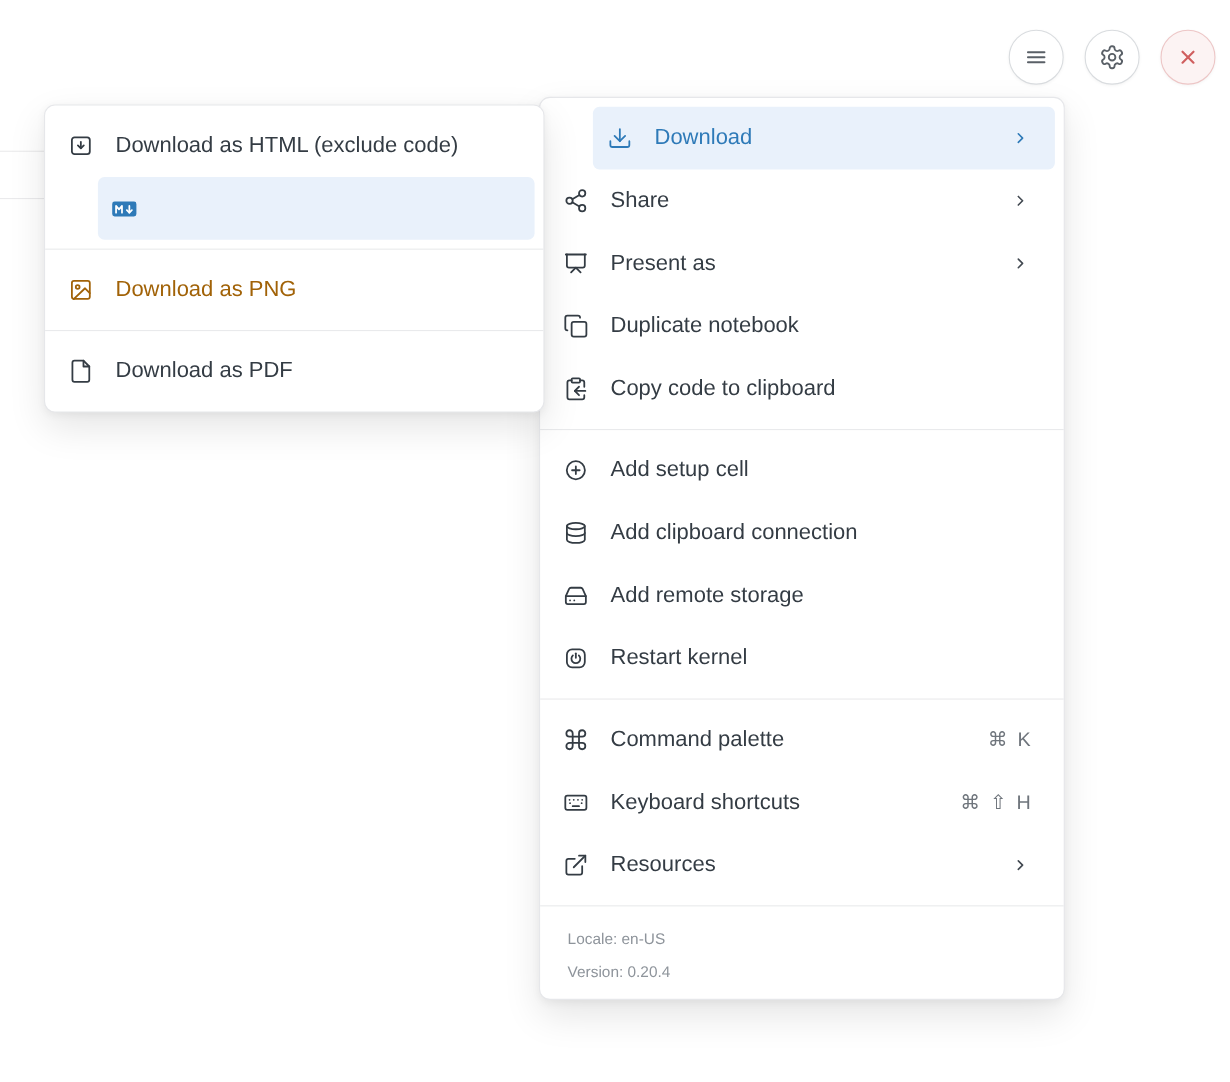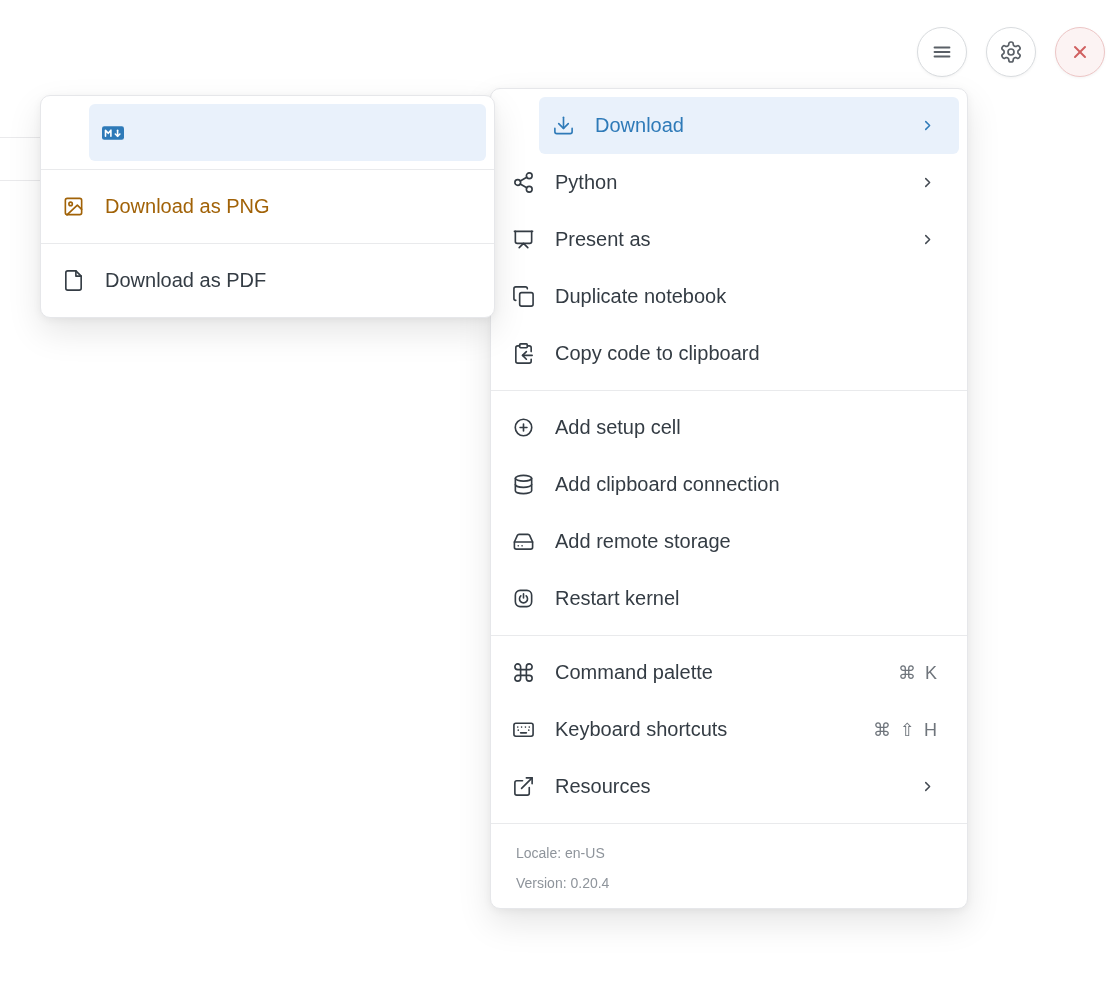--- a/index.html
+++ b/index.html
@@ -115,21 +115,21 @@
       <div class="menu-item">
         <span class="icon ">
           <svg width="23" height="23" viewBox="0 0 24 24" fill="none" stroke="currentColor" stroke-width="1.7" stroke-linecap="round" stroke-linejoin="round">
             <circle cx="18" cy="5" r="3"></circle>
             <circle cx="6" cy="12" r="3"></circle>
             <circle cx="18" cy="19" r="3"></circle>
             <path d="m8.6 13.5 6.8 4"></path>
             <path d="M15.4 6.5l-6.8 4"></path>
           </svg>
         </span>
-        <span class="label">Python</span>
+        <span class="label">Share</span>
         <span class="icon chevron">
           <svg width="17" height="17" viewBox="0 0 24 24" fill="none" stroke="currentColor" stroke-width="2.1" stroke-linecap="round" stroke-linejoin="round">
             <path d="m9.5 6.5 5.5 5.5-5.5 5.5"></path>
           </svg>
         </span>
       </div>
       <div class="menu-item">
         <span class="icon ">
           <svg width="23" height="23" viewBox="0 0 24 24" fill="none" stroke="currentColor" stroke-width="1.7" stroke-linecap="round" stroke-linejoin="round">
             <path d="M2.5 3.5h19"></path>
@@ -248,20 +248,30 @@
           </svg>
         </span>
       </div>
       <div class="divider"></div>
       <div class="menu-footer">
         <div>Locale: en-US</div>
         <div>Version: 0.20.4</div>
       </div>
     </div>
   <div class="menu submenu" id="download-submenu">
+      <div class="menu-item">
+        <span class="icon ">
+          <svg width="23" height="23" viewBox="0 0 24 24" fill="none" stroke="currentColor" stroke-width="1.7" stroke-linecap="round" stroke-linejoin="round">
+            <rect x="3.5" y="4" width="17" height="16" rx="2.5"></rect>
+            <path d="M12 8.3v6"></path>
+            <path d="m9.2 11.6 2.8 2.8 2.8-2.8"></path>
+          </svg>
+        </span>
+        <span class="label">Download as HTML (exclude code)</span>
+      </div>
       <div class="menu-item active">
         <span class="icon ">
           <svg width="25" height="24" viewBox="0 0 24 24" fill="none">
             <rect x="1" y="5.2" width="22" height="13.6" rx="2.2" fill="currentColor"></rect>
             <path d="M4.5 15.3V9.2l2.7 3.1 2.7-3.1v6.1" stroke="#ffffff" stroke-width="1.6" fill="none" stroke-linecap="round" stroke-linejoin="round"></path>
             <path d="M16.6 9.2v6.1" stroke="#ffffff" stroke-width="1.6" stroke-linecap="round"></path>
             <path d="m14.3 13 2.3 2.3L18.9 13" stroke="#ffffff" stroke-width="1.6" fill="none" stroke-linecap="round" stroke-linejoin="round"></path>
           </svg>
         </span>
       </div>

